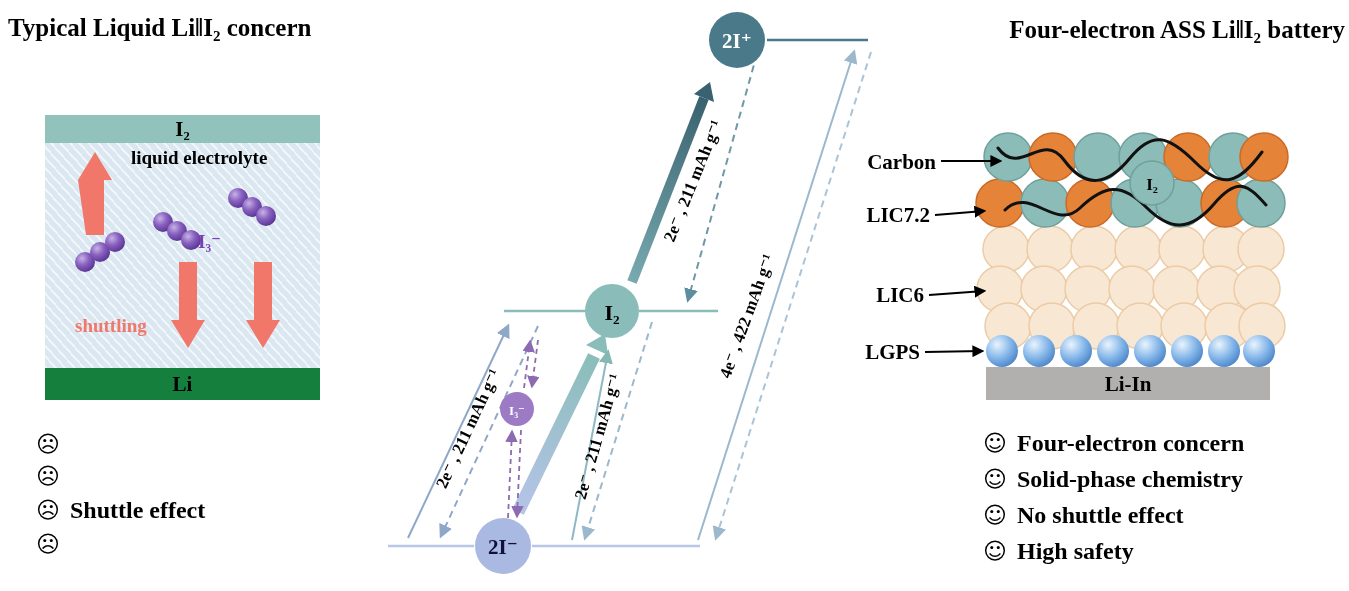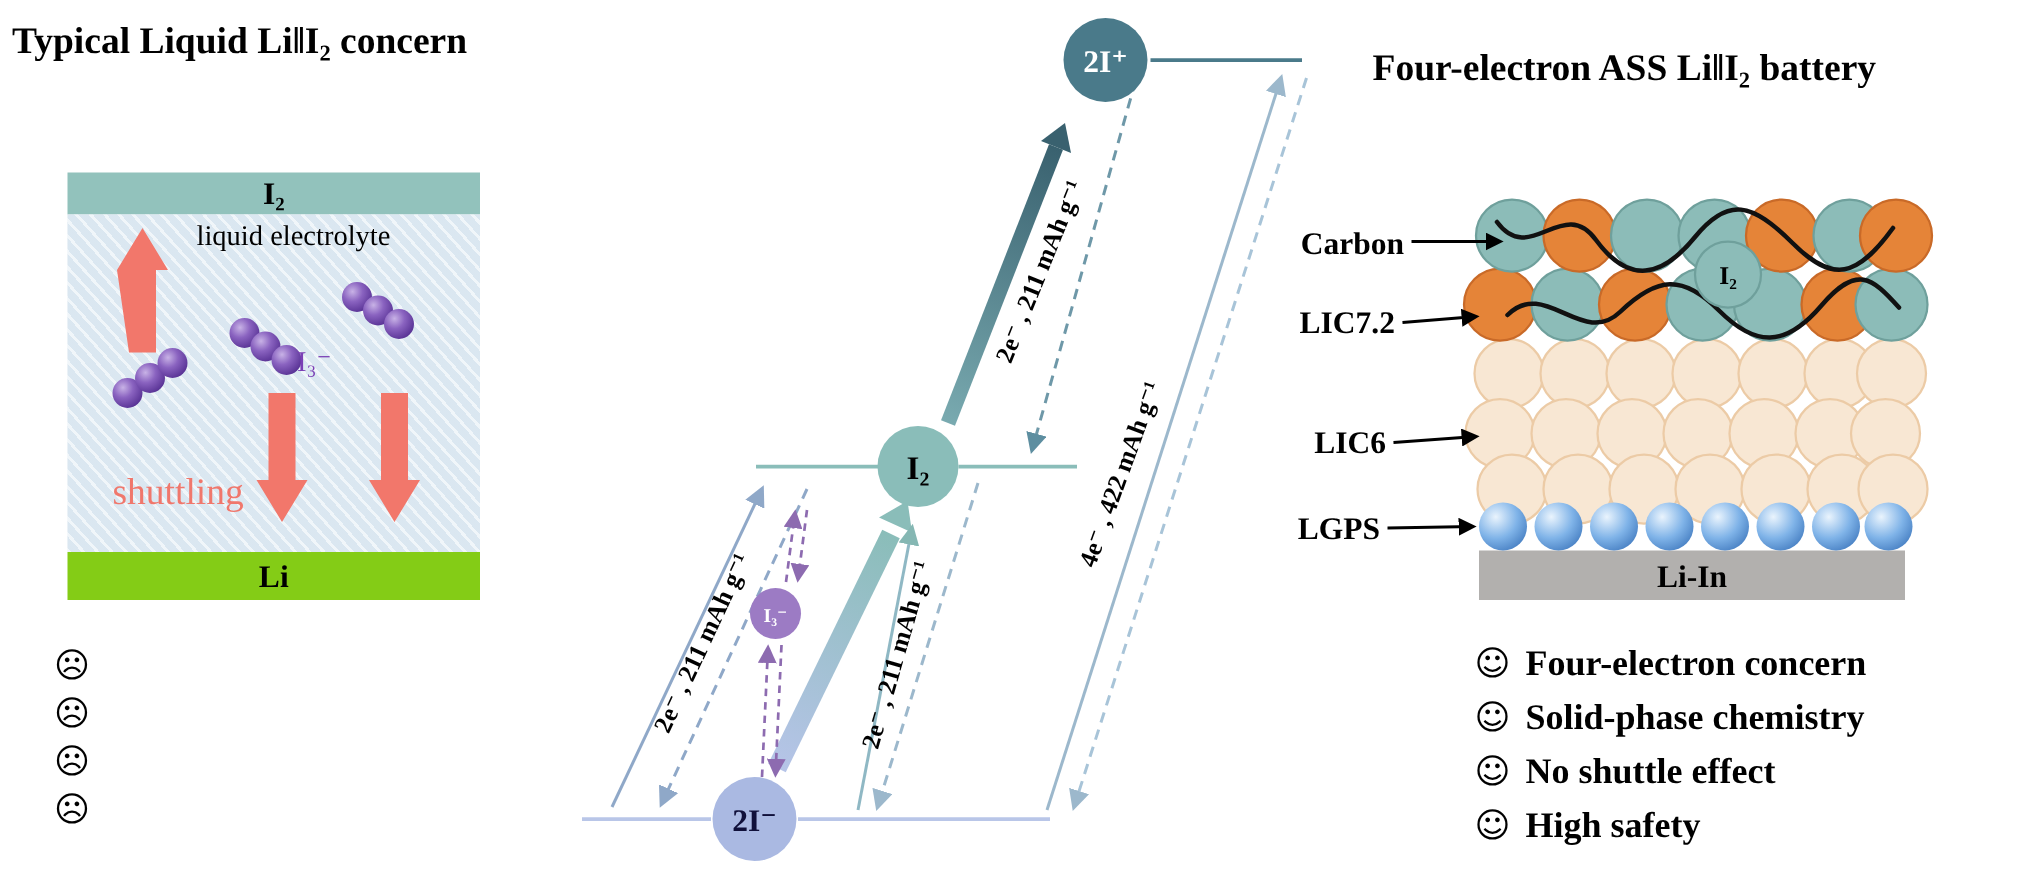--- a/index.html
+++ b/index.html
@@ -16,22 +16,22 @@
   .list-item { display:flex; align-items:center; gap:10px; font-size:24px; font-weight:bold; color:#000; white-space:nowrap; }
   .emo { font-family:"DejaVu Sans","Liberation Sans",sans-serif; font-size:23px; font-weight:normal; line-height:1; }
 
   
   .battery { left:45px; top:115px; width:275px; height:285px; }
   .bar { position:absolute; left:0; width:275px; display:flex; align-items:center; justify-content:center;
          font-weight:bold; font-size:21px; color:#000; }
   .cathode { top:0; height:28px; background:#92c2bc; }
   .electrolyte { position:absolute; top:28px; left:0; width:275px; height:225px; background:#e4eef5;
                  background-image:repeating-linear-gradient(48deg, rgba(255,255,255,0.45) 0 2px, rgba(190,210,228,0.25) 2px 7px); }
-  .anode { top:253px; height:32px; background:#84cc16; }
-  .elab { position:absolute; font-weight:normal; white-space:nowrap; }
+  .anode { top:253px; height:32px; background:#15803d; }
+  .elab { position:absolute; font-weight:bold; white-space:nowrap; }
 
   svg text { font-family:"Liberation Serif","DejaVu Serif",serif; }
   .overlay { position:absolute; left:0; top:0; pointer-events:none; }
 </style>
 </head>
 <body>
 
 <div class="abs title" style="left:8px; top:14px;">Typical Liquid Li‖I₂ concern</div>
 
 <div class="abs battery">
@@ -66,40 +66,41 @@
       </g>
       <g>
         <circle cx="193" cy="55" r="10" fill="url(#pg)"></circle>
           <circle cx="207" cy="64" r="10" fill="url(#pg)"></circle>
           <circle cx="221" cy="73" r="10" fill="url(#pg)"></circle>
       </g>
     </svg>
   </div>
   <div class="elab" style="left:86px; top:32px; font-size:19px; color:#000;">liquid electrolyte</div>
   <div class="elab" style="left:153px; top:115px; font-size:19px; color:#7a3fb5;">I₃⁻</div>
-  <div class="elab" style="left:30px; top:200px; font-size:25px; color:#f0776c;">shuttling</div>
+  <div class="elab" style="left:30px; top:200px; font-size:19px; color:#f0776c;">shuttling</div>
   <div class="bar anode">Li</div>
 </div>
 
 <div class="list" style="left:36px; top:433px;">
   <div class="list-item">
     <span class="emo">☹</span>
   </div>
   <div class="list-item">
     <span class="emo">☹</span>
   </div>
   <div class="list-item">
     <span class="emo">☹</span>
+    <span>Shuttle effect</span>
   </div>
   <div class="list-item">
     <span class="emo">☹</span>
   </div>
 </div>
 
-<div class="abs title" style="left:915px; top:16px; width:430px; text-align:left;margin-top:16px;">Four-electron ASS Li‖I₂ battery</div>
+<div class="abs title" style="left:915px; top:16px; width:430px; text-align:right;">Four-electron ASS Li‖I₂ battery</div>
 
 <svg class="overlay" width="1349" height="591" viewBox="0 0 1349 591">
   <defs>
     <marker id="ah-gray" viewBox="0 0 10 10" refX="8" refY="5" markerWidth="7" markerHeight="7" orient="auto">
         <path d="M0,0 L10,5 L0,10 z" fill="#8fa8c8"></path>
       </marker>
     <marker id="ah-teal" viewBox="0 0 10 10" refX="8" refY="5" markerWidth="7" markerHeight="7" orient="auto">
         <path d="M0,0 L10,5 L0,10 z" fill="#85b7b3"></path>
       </marker>
     <marker id="ah-steel" viewBox="0 0 10 10" refX="8" refY="5" markerWidth="7" markerHeight="7" orient="auto">

